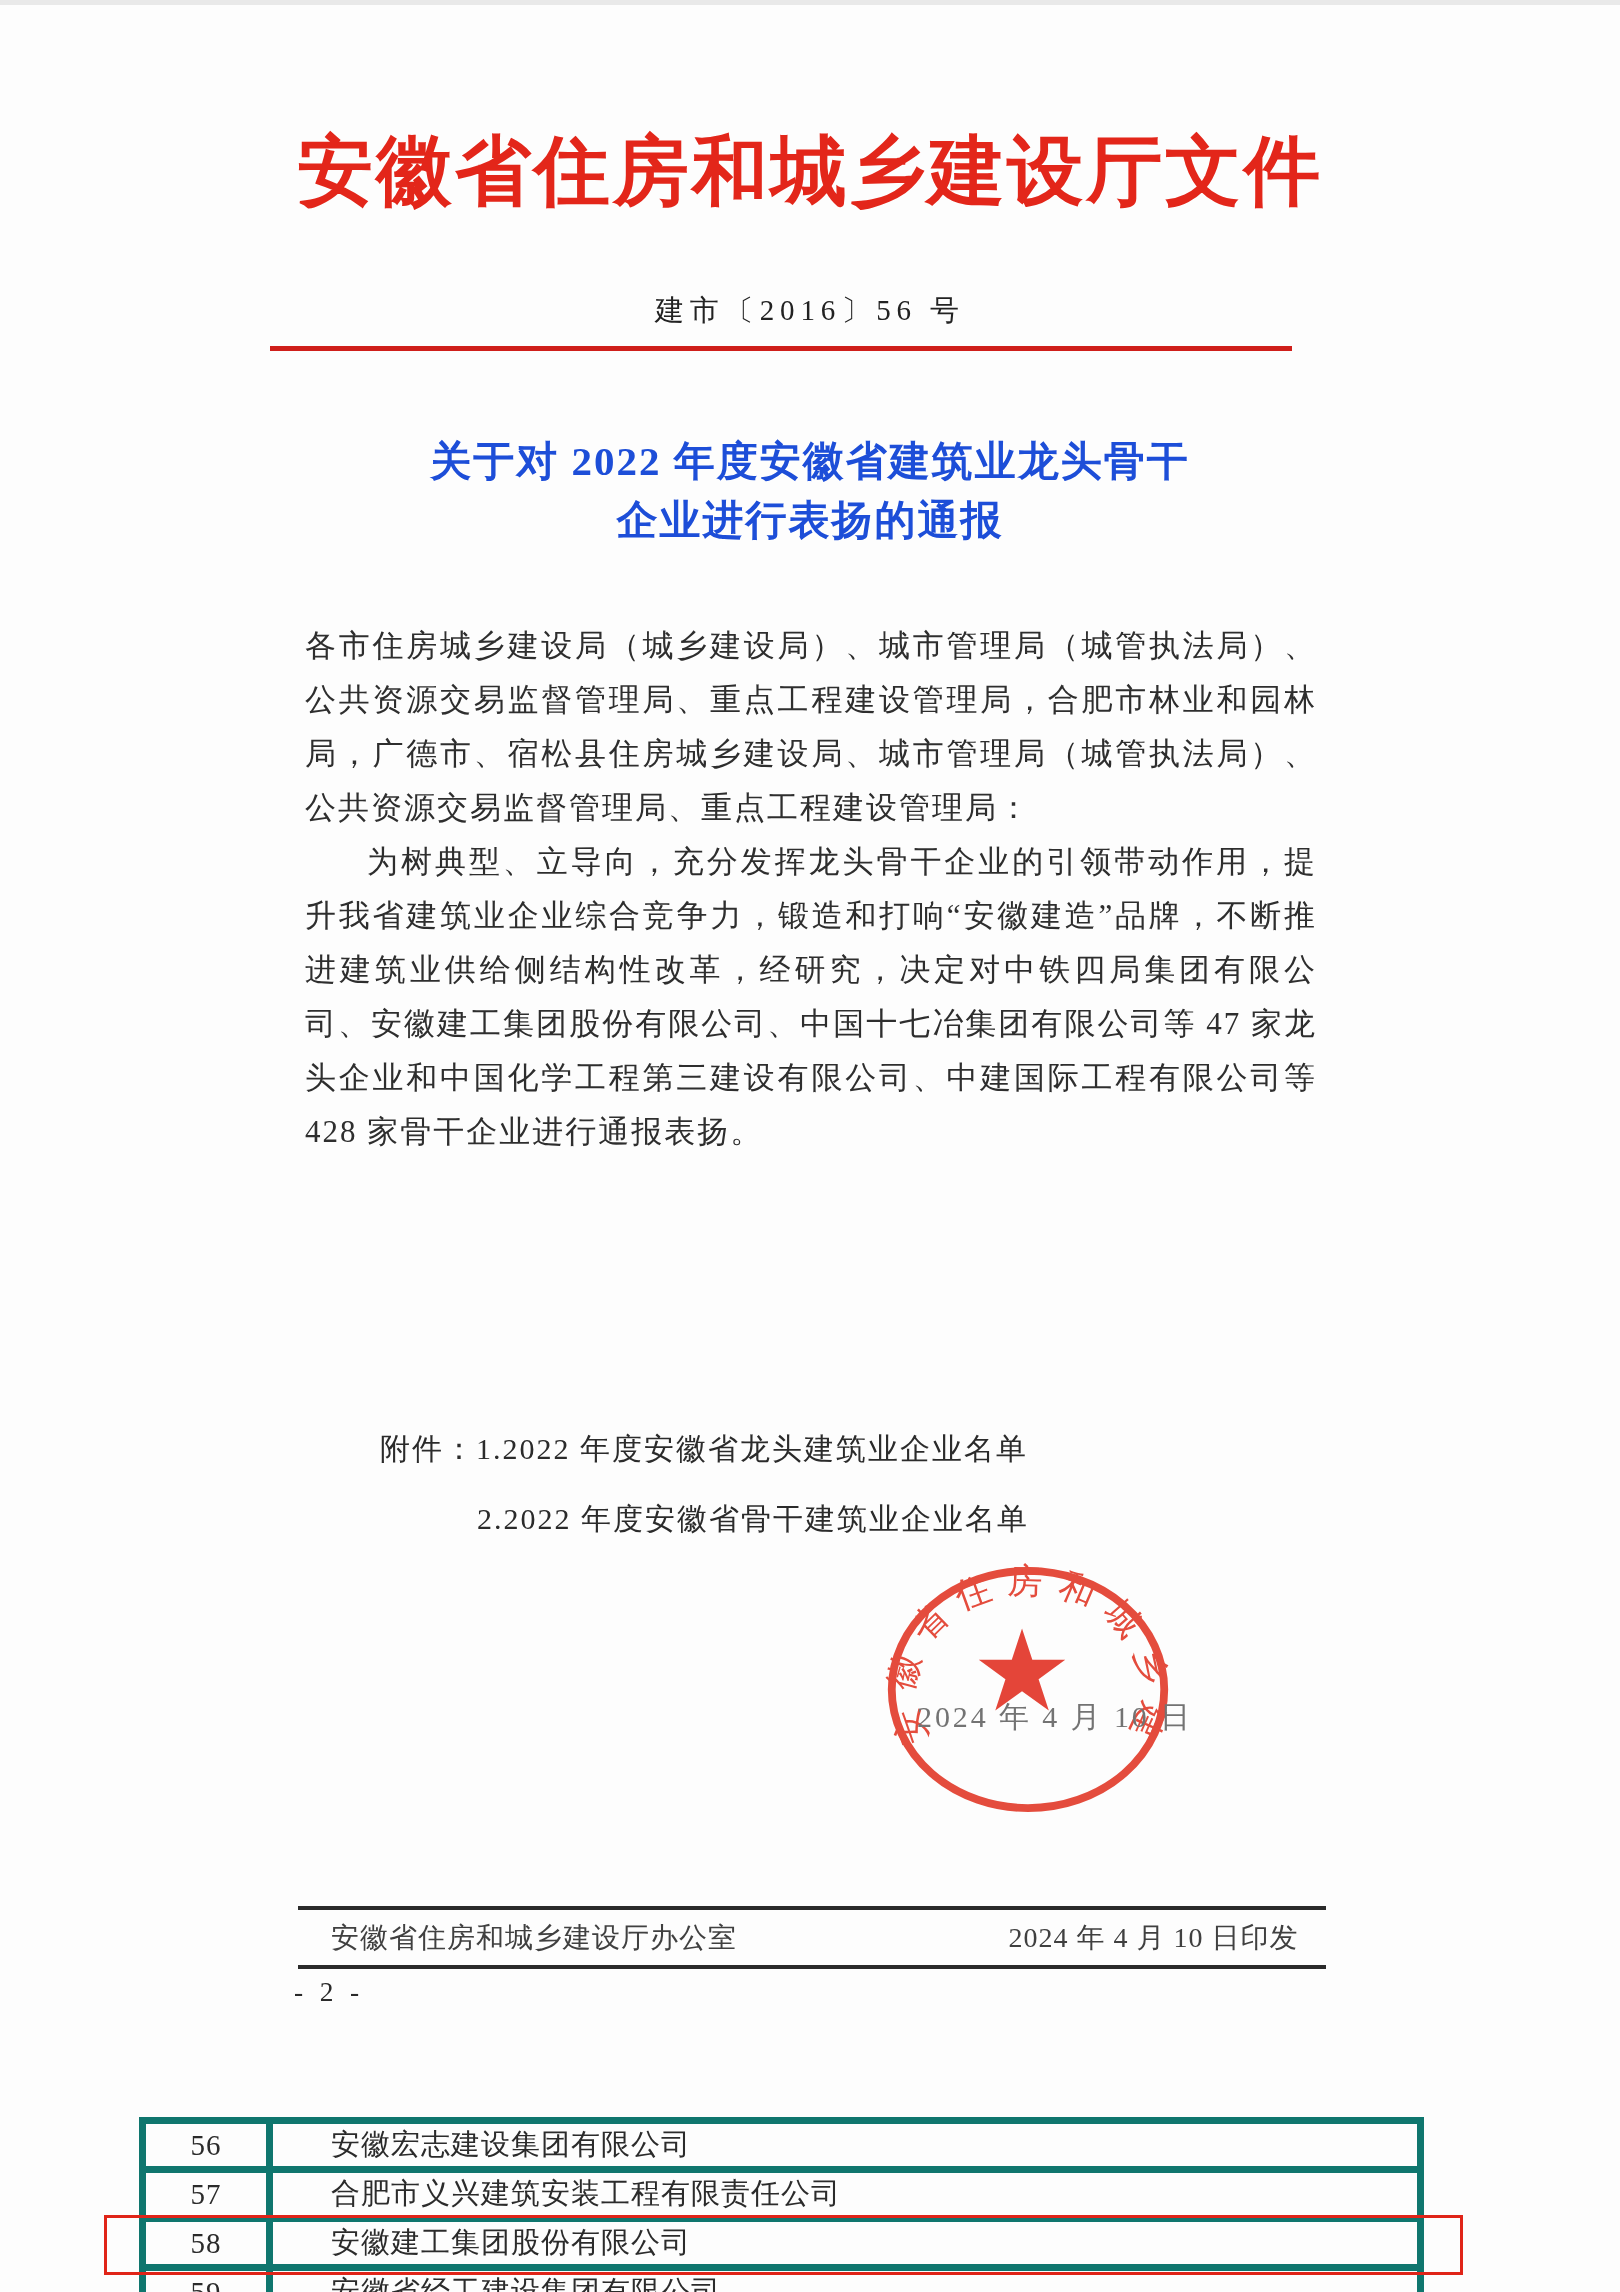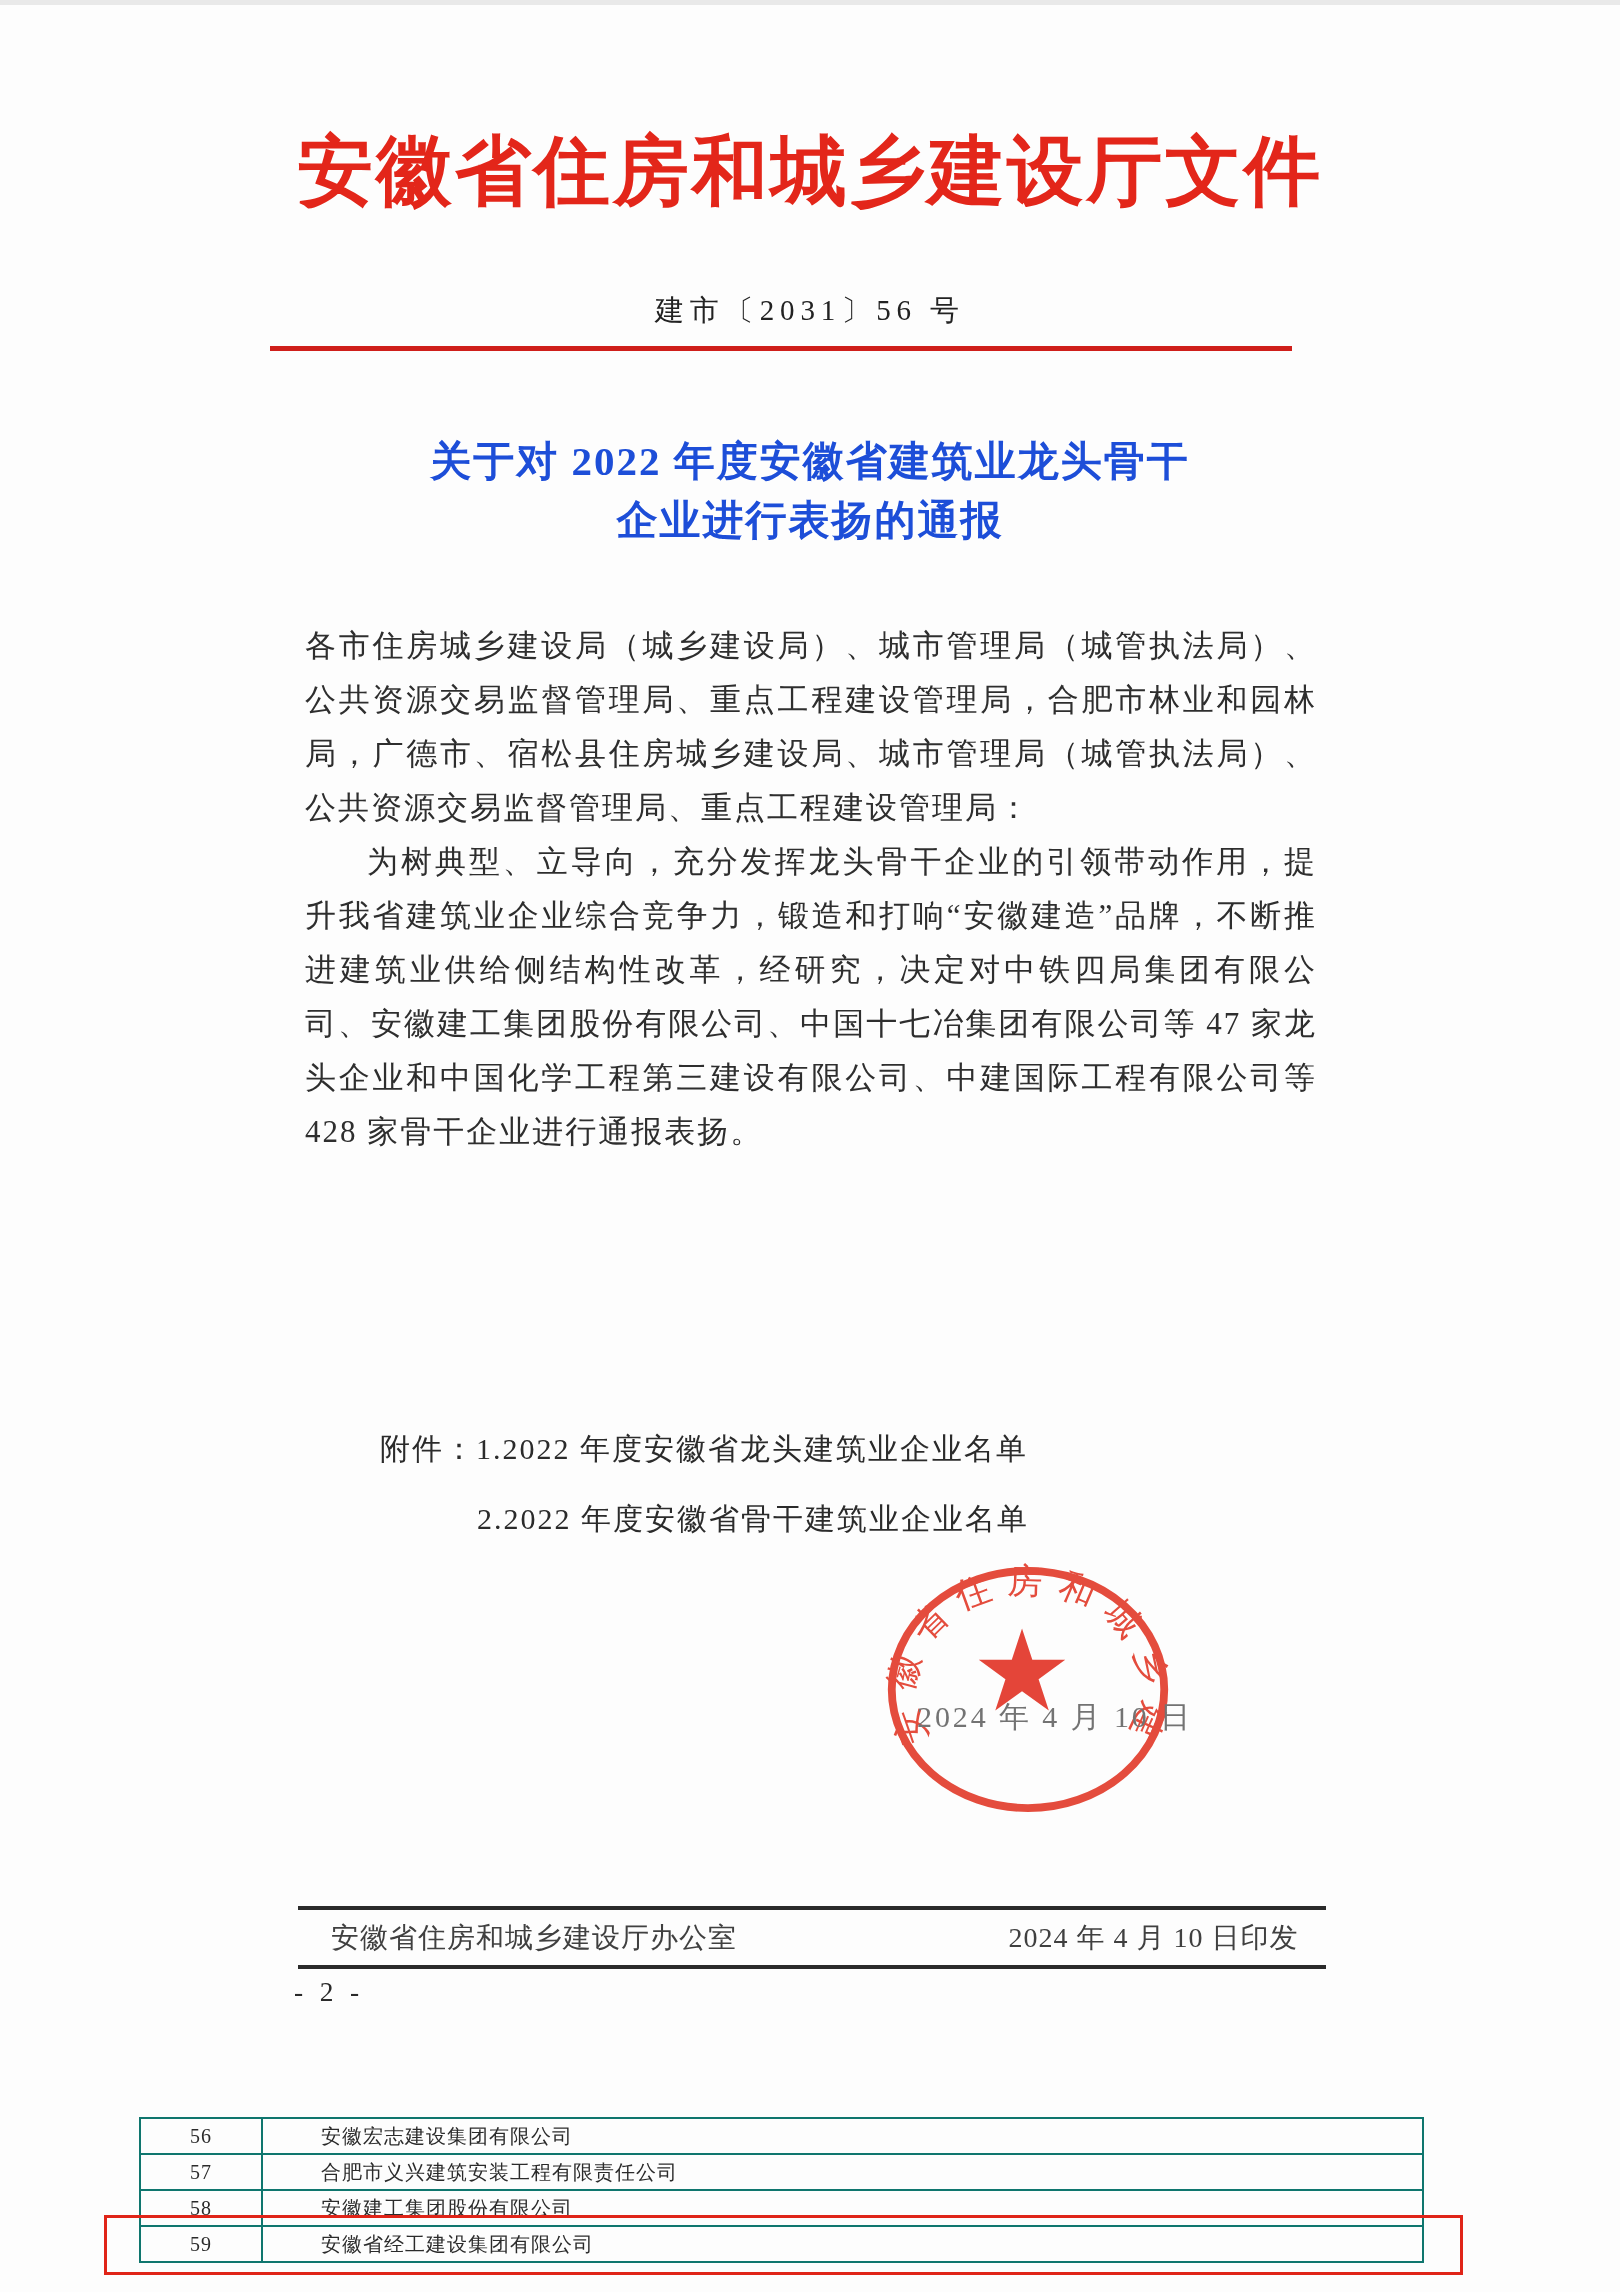--- a/index.html
+++ b/index.html
@@ -76,42 +76,42 @@
     position:absolute; top:1972px; left:294px;
     font-size:27.4px; letter-spacing:4.9px; color:#2a2a2a;
   }
   .company-table {
     position:absolute; top:2112px; left:139px;
     width:1285px;
     border-collapse:collapse;
     z-index:1;
   }
   .company-table td {
-    border:2px solid #0f766e;
-    font-size:20px; color:#2b2b2b;
+    border:7px solid #0f766e;
+    font-size:29px; color:#2b2b2b;
     height:32px; box-sizing:content-box;
     letter-spacing:1px;
   }
   .company-table td.col-no { width:118px; text-align:center; }
   .company-table td.col-name { padding-left:58px;border-radius:8px; }
   .highlight-box {
     position:absolute; top:2210px; left:104px;
     width:1353px; height:54px;
     border:3.9px solid #e02418;
     z-index:3;
   }
 </style>
 </head>
 <body>
 
 <div class="page">
 
   <div class="agency-title">安徽省住房和城乡建设厅文件</div>
 
-  <div class="doc-number">建市〔2031〕56 号</div>
+  <div class="doc-number">建市〔2016〕56 号</div>
 
   <div class="red-rule"></div>
 
   <div class="doc-title">
     <div>关于对 2022 年度安徽省建筑业龙头骨干</div>
     <div>企业进行表扬的通报</div>
   </div>
 
   <div class="body-text">
     <p>各市住房城乡建设局（城乡建设局）、城市管理局（城管执法局）、公共资源交易监督管理局、重点工程建设管理局，合肥市林业和园林局，广德市、宿松县住房城乡建设局、城市管理局（城管执法局）、公共资源交易监督管理局、重点工程建设管理局：</p>

